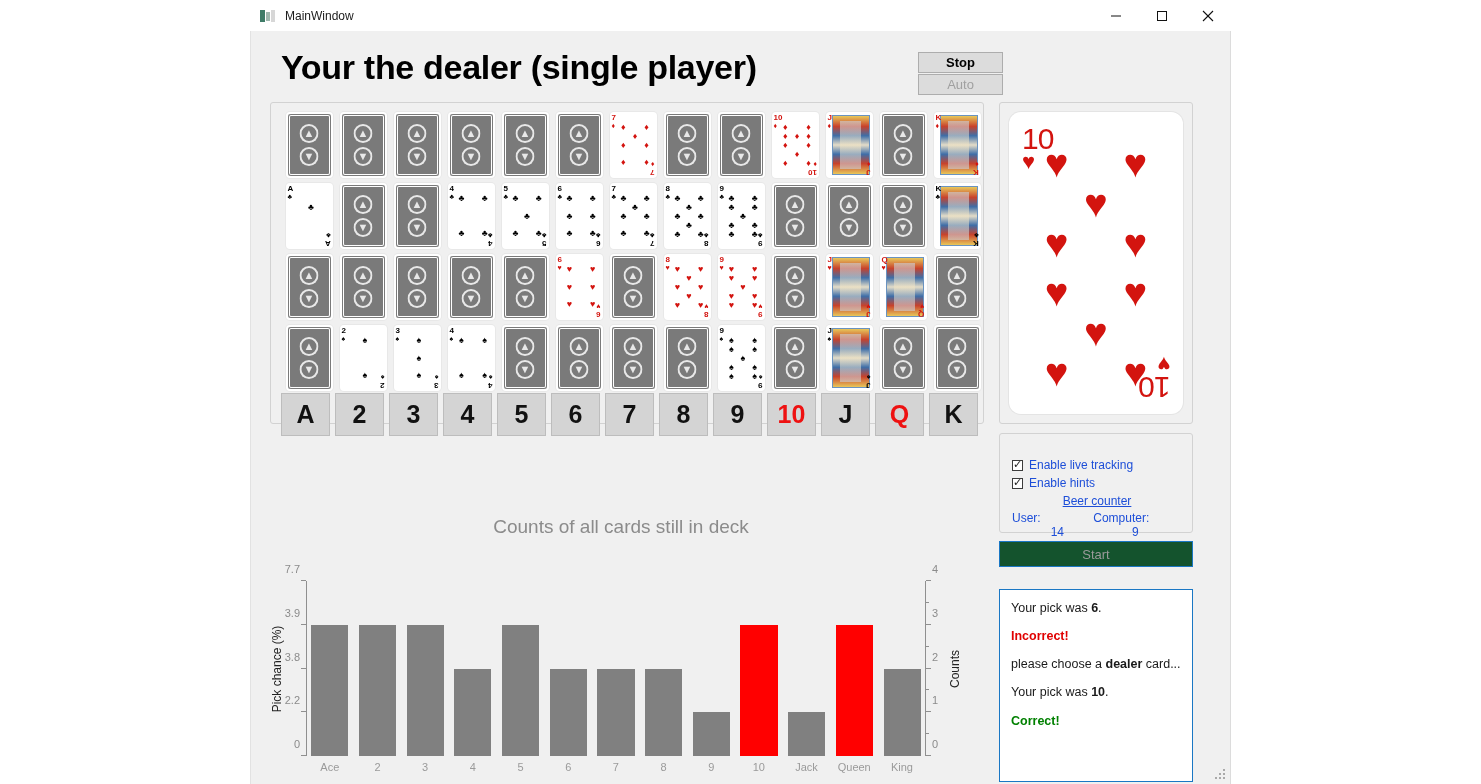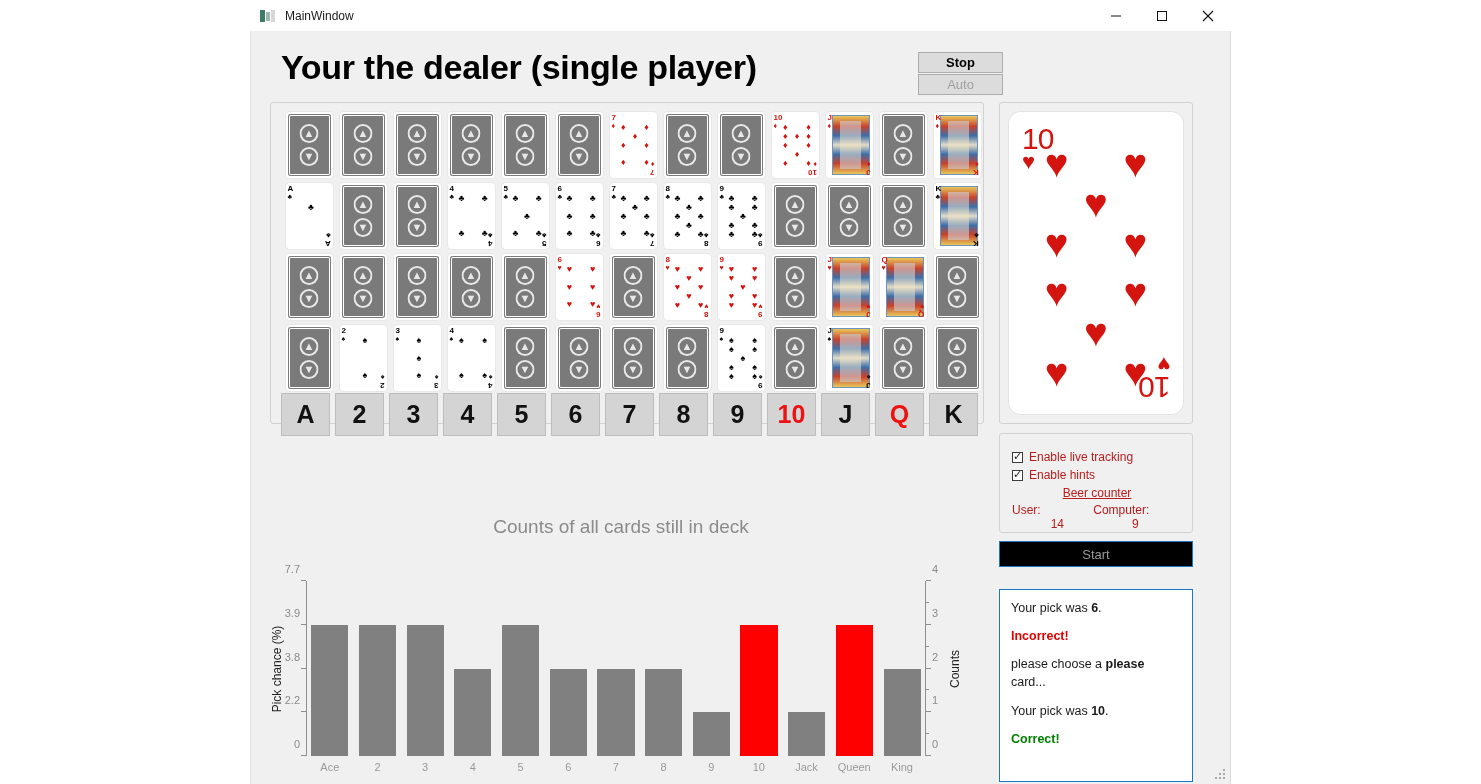--- a/index.html
+++ b/index.html
@@ -198,34 +198,34 @@
   #bigcard .bc-pips {
     position:absolute; left:28px; right:28px; top:22px; bottom:22px;
     display:grid; grid-template-columns:1fr 1fr 1fr; grid-template-rows:repeat(8,1fr);
     color:#d3140f; font-size:40px; line-height:1;
     justify-items:center; align-items:center;
   }
 
   #opts-panel {
     position:absolute; left:748px; top:402px; width:194px; height:100px;
     background:#f0f0f0; border:1px solid #d2d2d2; border-radius:3px;
-    padding:16px 10px 0 12px; font-size:12px; color:#b91c1c;
+    padding:24px 10px 0 12px; font-size:12px; color:#1d4ed8;
   }
   .optrow { display:flex; align-items:center; gap:6px; margin-bottom:4px; }
   .chk { width:11px; height:11px; border:1px solid #3c3c3c; background:#fff;
          position:relative; flex:none; }
   .chk::after { content:"✓"; position:absolute; left:0px; top:-3px;
          font-size:11px; color:#222; line-height:13px; }
   #beer-title { text-align:center; text-decoration:underline; margin-top:4px; font-size:12px; }
   #beer-row { display:flex; justify-content:center; gap:10px; margin-top:3px; font-size:12px; }
   .beer-num { font-weight:normal;margin-left:32px; }
 
   #btn-start {
     position:absolute; left:748px; top:510px; width:194px; height:26px;
-    background:#000000; border:1px solid #1a77c4;
+    background:#14532d; border:1px solid #1a77c4;
     display:flex; align-items:center; justify-content:center;
     font-size:13px; color:#9a9a9a;
   }
 
   #hint-panel {
     position:absolute; left:748px; top:558px; width:194px; height:193px;
     background:#ffffff; border:1px solid #1a77c4;
     padding:9px 11px; font-size:12.5px; color:#1a1a1a; line-height:1.45;
     overflow:hidden;
   }
@@ -1077,21 +1077,21 @@
         &nbsp;&nbsp;<span class="beer-num">9</span>
       </span>
     </div>
   </div>
 
   <div id="btn-start">Start</div>
 
   <div id="hint-panel">
       <p><span>Your pick was </span><b>6</b><span>.</span></p>
       <p class="bad"><b>Incorrect!</b></p>
-      <p><span>please choose a </span><b>please</b><span> card...</span></p>
+      <p><span>please choose a </span><b>dealer</b><span> card...</span></p>
       <p><span>Your pick was </span><b>10</b><span>.</span></p>
       <p class="good"><b>Correct!</b></p>
     </div>
 
   <div id="resize-grip">
     <i style="left:8px;top:0px"></i>
       <i style="left:4px;top:4px"></i>
       <i style="left:8px;top:4px"></i>
     <i style="left:0px;top:8px"></i>
       <i style="left:4px;top:8px"></i>

